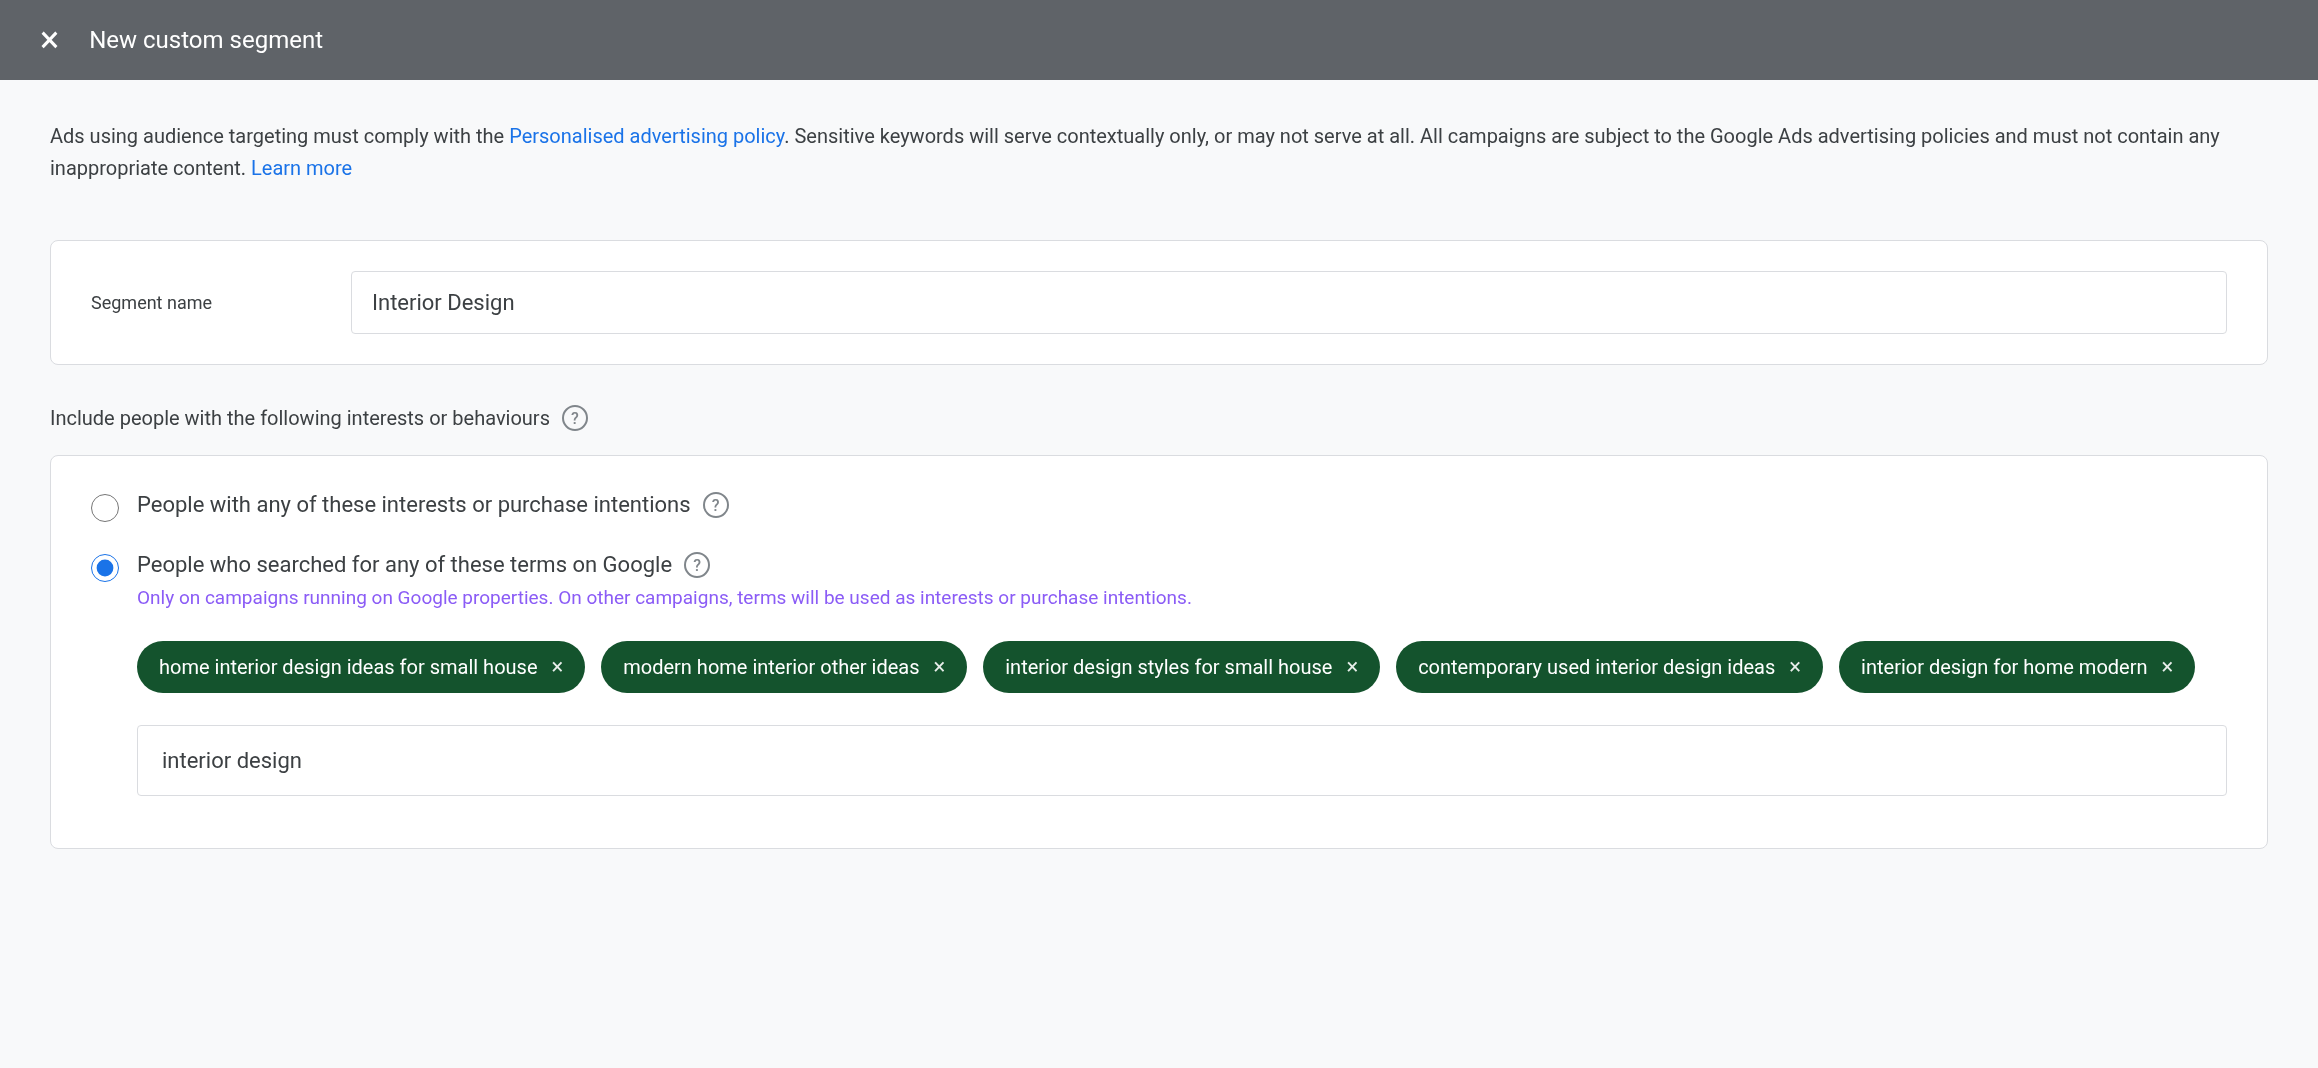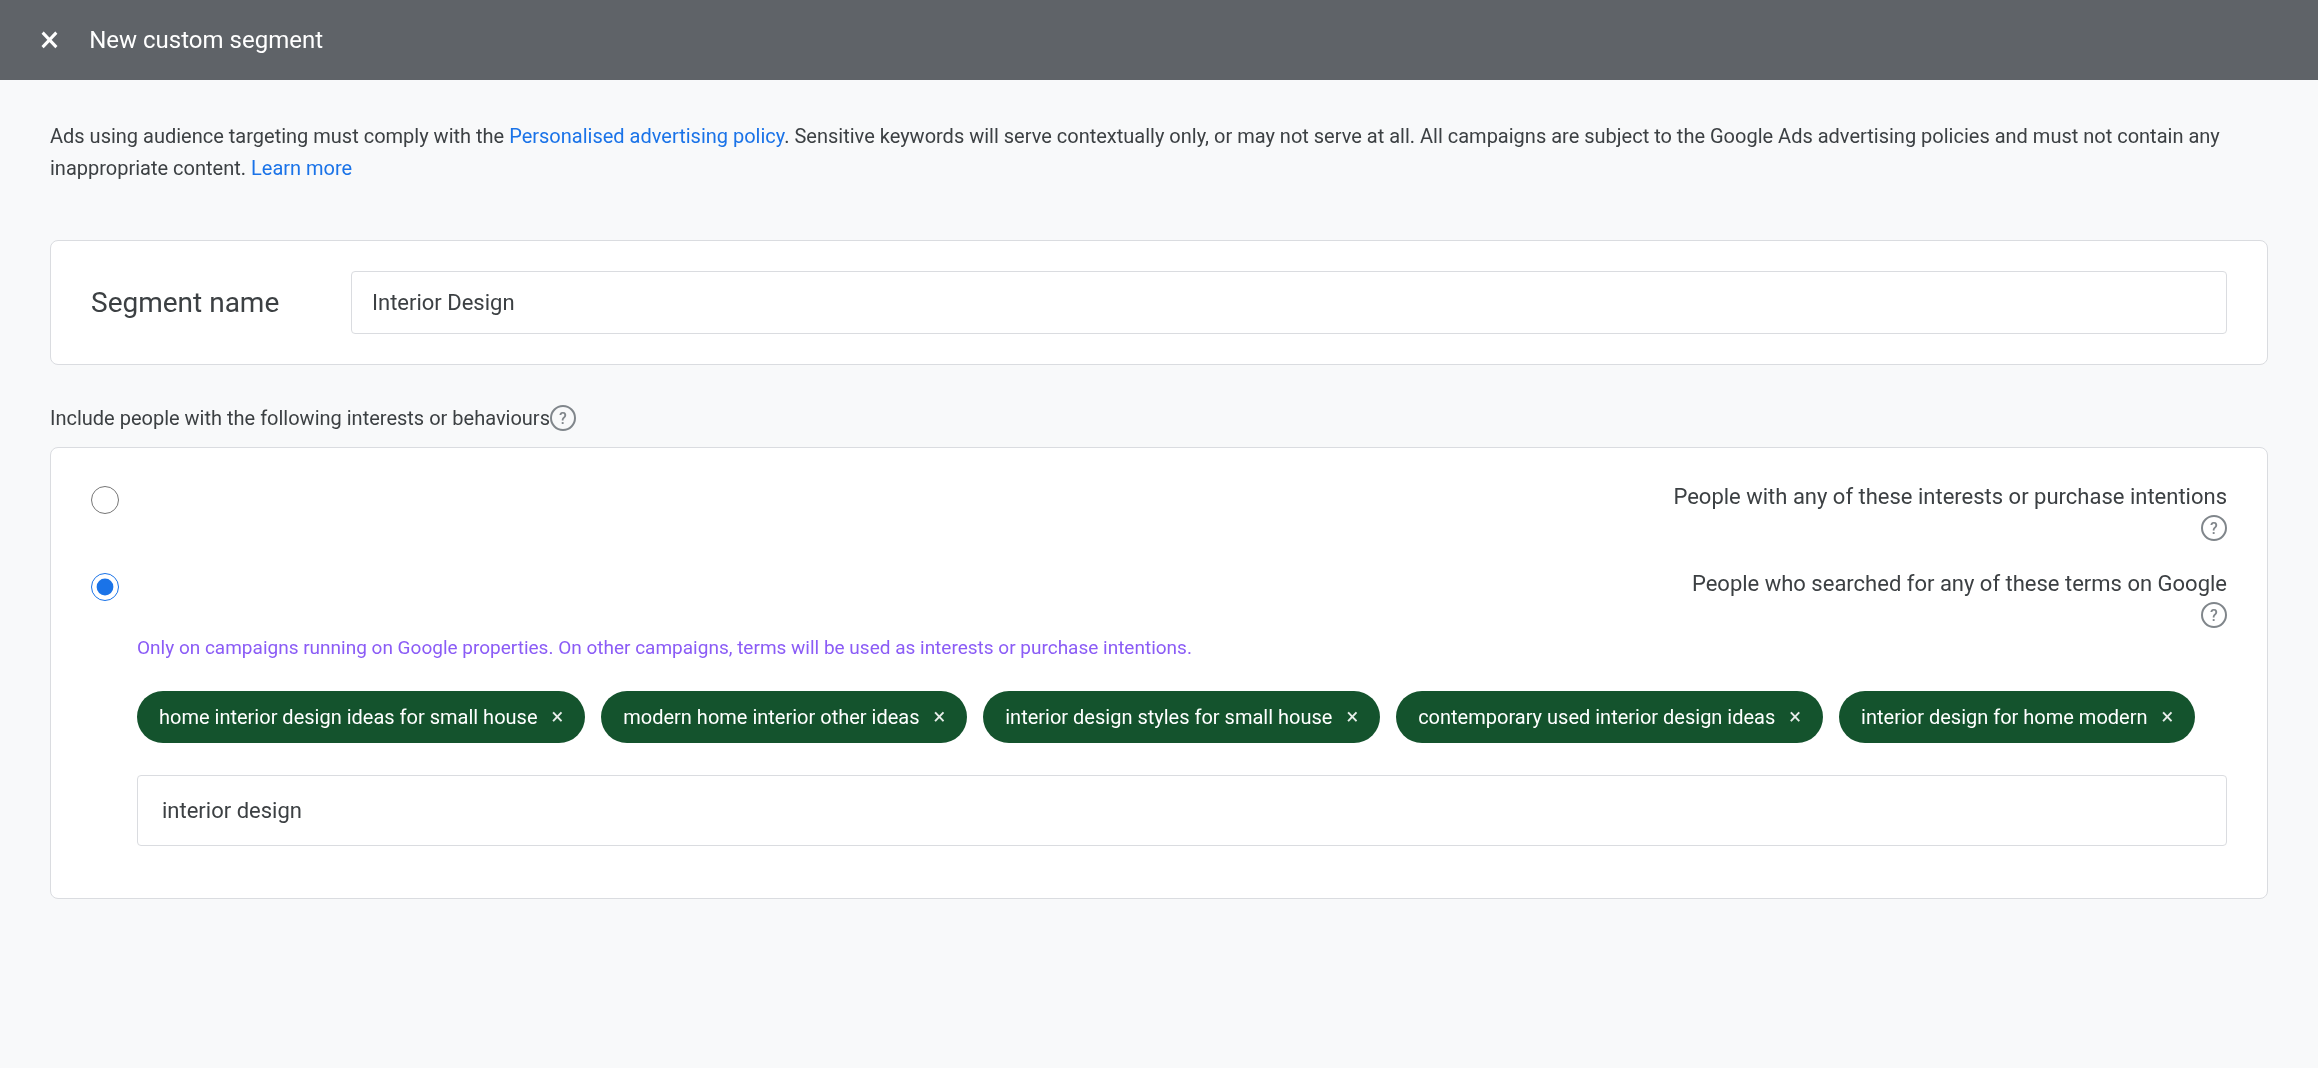--- a/index.html
+++ b/index.html
@@ -75,42 +75,43 @@
       background: #ffffff;
       border: 1px solid #dadce0;
       border-radius: 8px;
       display: flex;
       align-items: center;
       padding: 30px 40px;
       margin-bottom: 40px;
     }
 
     .segment-name-label {
-      font-size: 28px;
+      font-size: 18px;
       color: #3c4043;
       width: 260px;
       flex-shrink: 0;
     }
 
     .segment-name-input {
       flex: 1;
       border: 1px solid #dadce0;
       border-radius: 4px;
       padding: 18px 20px;
       font-size: 22px;
       color: #3c4043;
       outline: none;
     }
 
     .include-label {
       font-size: 20px;
       color: #3c4043;
-      margin-bottom: 16px;
-      display: flex;
-      align-items: center;
+      margin-bottom: 24px;
+      display: flex;
+      align-items: center;
+      gap: 12px;
     }
 
     .help-icon {
       display: inline-flex;
       align-items: center;
       justify-content: center;
       width: 26px;
       height: 26px;
       border: 2px solid #80868b;
       border-radius: 50%;
@@ -148,24 +149,23 @@
     }
 
     .radio-content {
       flex: 1;
     }
 
     .radio-label {
       font-size: 22px;
       color: #3c4043;
       display: flex;
-      align-items: flex-end;
-      gap: 6px;
-      cursor: pointer;
-      flex-direction: column;
+      align-items: flex-start;
+      gap: 12px;
+      cursor: pointer;
     }
 
     .radio-sublabel {
       font-size: 19px;
       color: #8b5cf6;
       margin-top: 6px;
       line-height: 1.5;
     }
 
     .tags-container {

